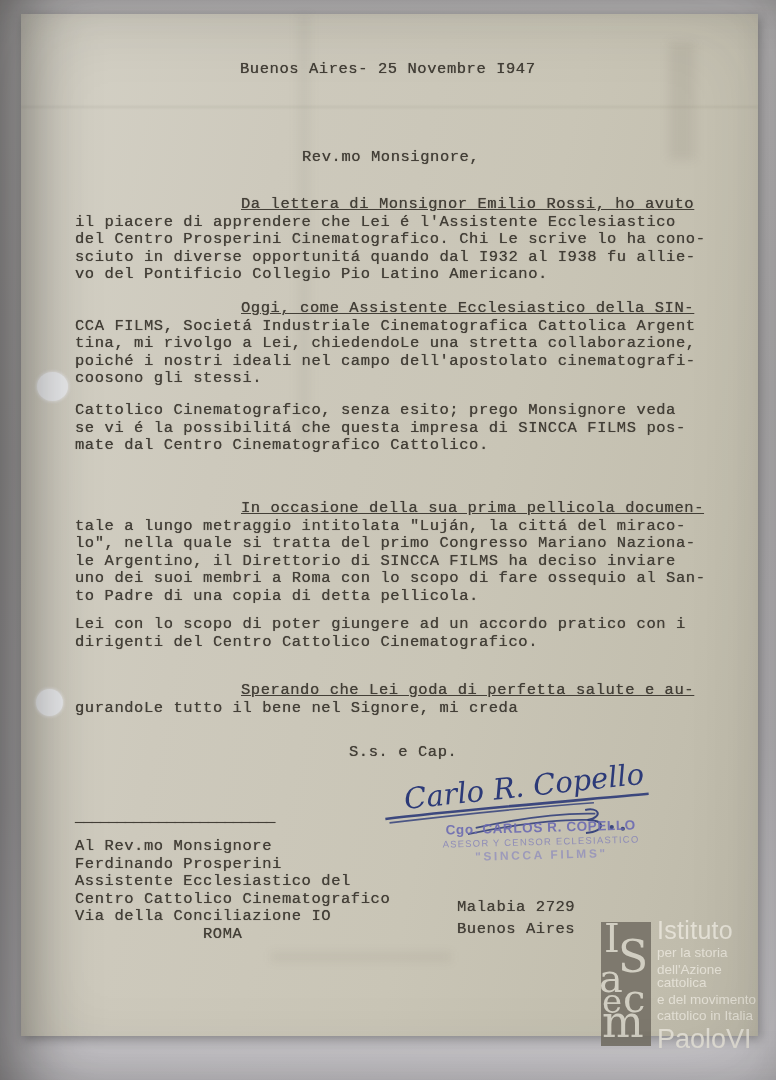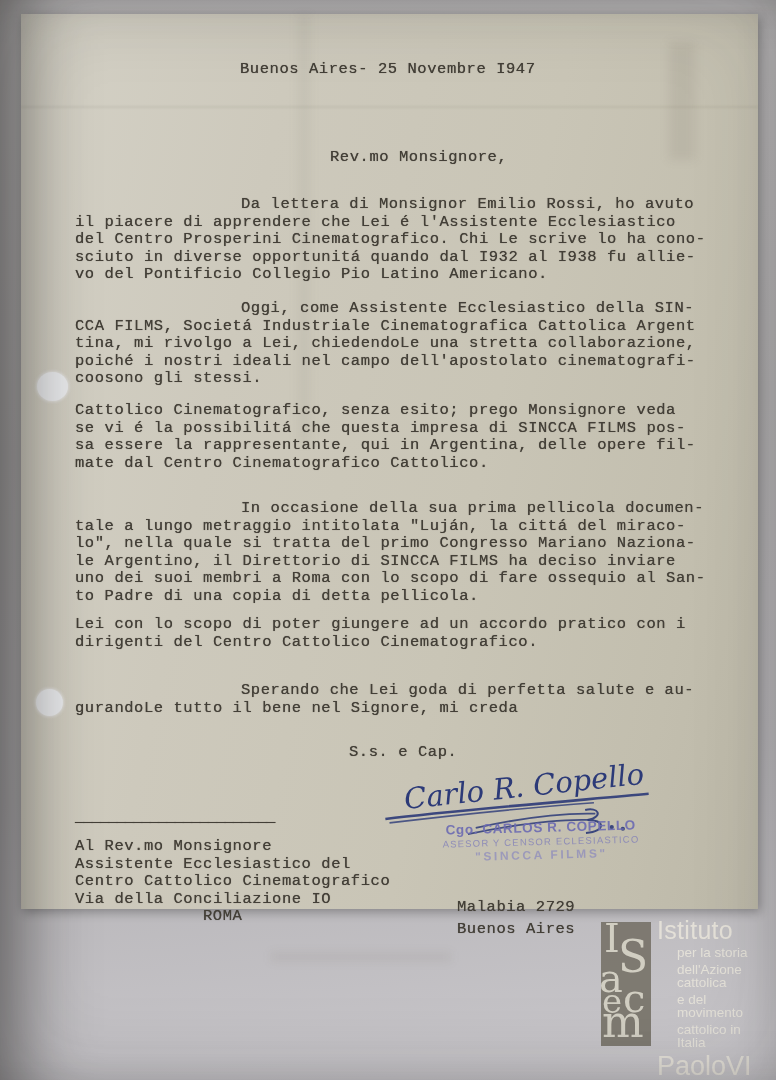--- a/index.html
+++ b/index.html
@@ -3,39 +3,39 @@
 <meta charset="utf-8">
 <style>
   html,body{margin:0;padding:0;background:#b3b1b2;}
   body{width:776px;height:1080px;overflow:hidden;font-family:"Liberation Sans",sans-serif;}
 
   .photo{position:relative;width:776px;height:1080px;
     background:linear-gradient(175deg,#b8b6b7 0%,#b1afb0 40%,#b6b4b7 70%,#c9c7cb 100%);}
   .photo .vignette{position:absolute;inset:0;z-index:6;pointer-events:none;
     box-shadow:inset 55px 0 70px -35px rgba(22,20,18,.5), inset -20px 0 50px -30px rgba(22,20,18,.2), inset 0 0 90px rgba(30,28,25,.14);}
 
-  .paper{position:absolute;left:21px;top:14px;width:737px;height:895px;z-index:2;
+  .paper{position:absolute;left:21px;top:14px;width:737px;height:1022px;z-index:2;
     background:linear-gradient(102deg,#d4d1c6 0%,#cdc9bc 30%,#c9c5b6 60%,#c2beae 85%,#bcb8a8 100%);
     box-shadow:2px 3px 10px rgba(0,0,0,.3);}
   .crease-h{position:absolute;left:0;top:92px;width:100%;height:2px;background:rgba(110,104,92,.10);filter:blur(1px);}
   .crease-v{position:absolute;left:276px;top:0;width:14px;height:430px;background:rgba(105,98,86,.06);filter:blur(4px);}
   .ghost{position:absolute;left:648px;top:28px;width:26px;height:118px;background:rgba(100,92,78,.10);filter:blur(5px);}
   .ghost2{position:absolute;left:250px;top:938px;width:180px;height:10px;background:rgba(100,92,78,.08);filter:blur(4px);}
 
   .hole{position:absolute;background:#e9eaec;border-radius:50%;box-shadow:0 0 3px 1px rgba(233,234,236,.7);}
   .hole-1{left:16px;top:358px;width:31px;height:29px;}
   .hole-2{left:15px;top:675px;width:27px;height:27px;}
 
   .tw{font-family:"Liberation Mono","DejaVu Sans Mono",monospace;font-size:15.5px;
     letter-spacing:.55px;color:#433f37;text-shadow:0 0 .7px rgba(62,58,50,.85);white-space:pre;}
   .line{height:17.5px;line-height:17.5px;}
-  .indent{padding-left:166px;}
+  .indent{padding-left:166px;text-decoration:underline;}
 
   .date-line{position:absolute;left:219px;top:46px;}
-  .salutation{position:absolute;left:281px;top:134px;margin-left:28px;}
+  .salutation{position:absolute;left:281px;top:134px;}
   .para{position:absolute;left:54px;width:676px;}
   .p1{top:182px;} .p2{top:286px;} .p3{top:388px;} .p4{top:486px;} .p5{top:602px;} .p6{top:668px;}
   .closing{position:absolute;left:328px;top:729px;text-align:center;}
 
   .sig-block{position:absolute;left:358px;top:742px;width:300px;height:100px;transform:rotate(-2deg);}
 
   .stamp{position:absolute;left:392px;top:806px;width:256px;text-align:center;transform:rotate(-1.5deg);
     font-family:"Liberation Sans",sans-serif;}
   .stamp-l1{font-size:13.5px;font-weight:bold;letter-spacing:.6px;color:rgba(110,108,178,.92);}
   .stamp-l2{font-size:9.5px;letter-spacing:1.2px;color:rgba(122,120,186,.72);margin-top:1px;}
@@ -51,21 +51,21 @@
   .wm-col{position:absolute;left:4px;top:8px;width:50px;height:124px;background:rgba(116,111,101,.88);}
   .wm-col .glyph{position:absolute;font-family:"DejaVu Serif",serif;color:rgba(214,211,198,.95);line-height:1;}
   .g-I{left:3px;top:-4px;font-size:40px;}
   .g-S{left:17px;top:13px;font-size:44px;}
   .g-a{left:-2px;top:36px;font-size:40px;}
   .g-e{left:1px;top:62px;font-size:34px;}
   .g-c{left:22px;top:56px;font-size:40px;}
   .g-m{left:1px;top:78px;font-size:44px;}
   .wm-text{position:absolute;left:60px;top:4px;color:rgba(232,229,219,.88);line-height:1;}
   .wm-title{font-size:25px;letter-spacing:.3px;}
-  .wm-sub{font-size:13.5px;margin-top:3px;margin-left:20px;}
+  .wm-sub{font-size:13.5px;margin-top:3px;}
   .wm-paolo{font-size:27px;margin-top:3px;}
 </style>
 </head>
 <body>
 
 <div class="photo">
   <div class="paper">
     <div class="crease-h"></div>
     <div class="crease-v"></div>
     <div class="ghost"></div>
@@ -88,21 +88,20 @@
       <div class="tw line indent">Oggi, come Assistente Ecclesiastico della SIN-</div>
       <div class="tw line">CCA FILMS, Societá Industriale Cinematografica Cattolica Argent</div>
       <div class="tw line">tina, mi rivolgo a Lei, chiedendoLe una stretta collaborazione,</div>
       <div class="tw line">poiché i nostri ideali nel campo dell'apostolato cinematografi-</div>
       <div class="tw line">coosono gli stessi.</div>
     </div>
 
     <div class="para p3">
       <div class="tw line">Cattolico Cinematografico, senza esito; prego Monsignore veda</div>
       <div class="tw line">se vi é la possibilitá che questa impresa di SINCCA FILMS pos-</div>
-      <div class="tw line">sa essere la rappresentante, qui in Argentina, delle opere fil-</div>
       <div class="tw line">mate dal Centro Cinematografico Cattolico.</div>
     </div>
 
     <div class="para p4">
       <div class="tw line indent">In occasione della sua prima pellicola documen-</div>
       <div class="tw line">tale a lungo metraggio intitolata "Luján, la cittá del miraco-</div>
       <div class="tw line">lo", nella quale si tratta del primo Congresso Mariano Naziona-</div>
       <div class="tw line">le Argentino, il Direttorio di SINCCA FILMS ha deciso inviare</div>
       <div class="tw line">uno dei suoi membri a Roma con lo scopo di fare ossequio al San-</div>
       <div class="tw line">to Padre di una copia di detta pellicola.</div>
@@ -136,20 +135,21 @@
     <div class="stamp">
       <div class="stamp-l1">Cgo. CARLOS R. COPELLO</div>
       <div class="stamp-l2">ASESOR Y CENSOR ECLESIASTICO</div>
       <div class="stamp-l3">"SINCCA FILMS"</div>
     </div>
 
     <div class="tw separator">————————————————————————</div>
 
     <div class="recipient">
       <div class="tw line">Al Rev.mo Monsignore</div>
+      <div class="tw line">Ferdinando Prosperini</div>
       <div class="tw line">Assistente Ecclesiastico del</div>
       <div class="tw line">Centro Cattolico Cinematografico</div>
       <div class="tw line">Via della Conciliazione IO</div>
       <div class="tw line roma">ROMA</div>
     </div>
 
     <div class="sender">
       <div class="tw line">Malabia 2729</div>
       <div class="tw line">Buenos Aires</div>
     </div>

